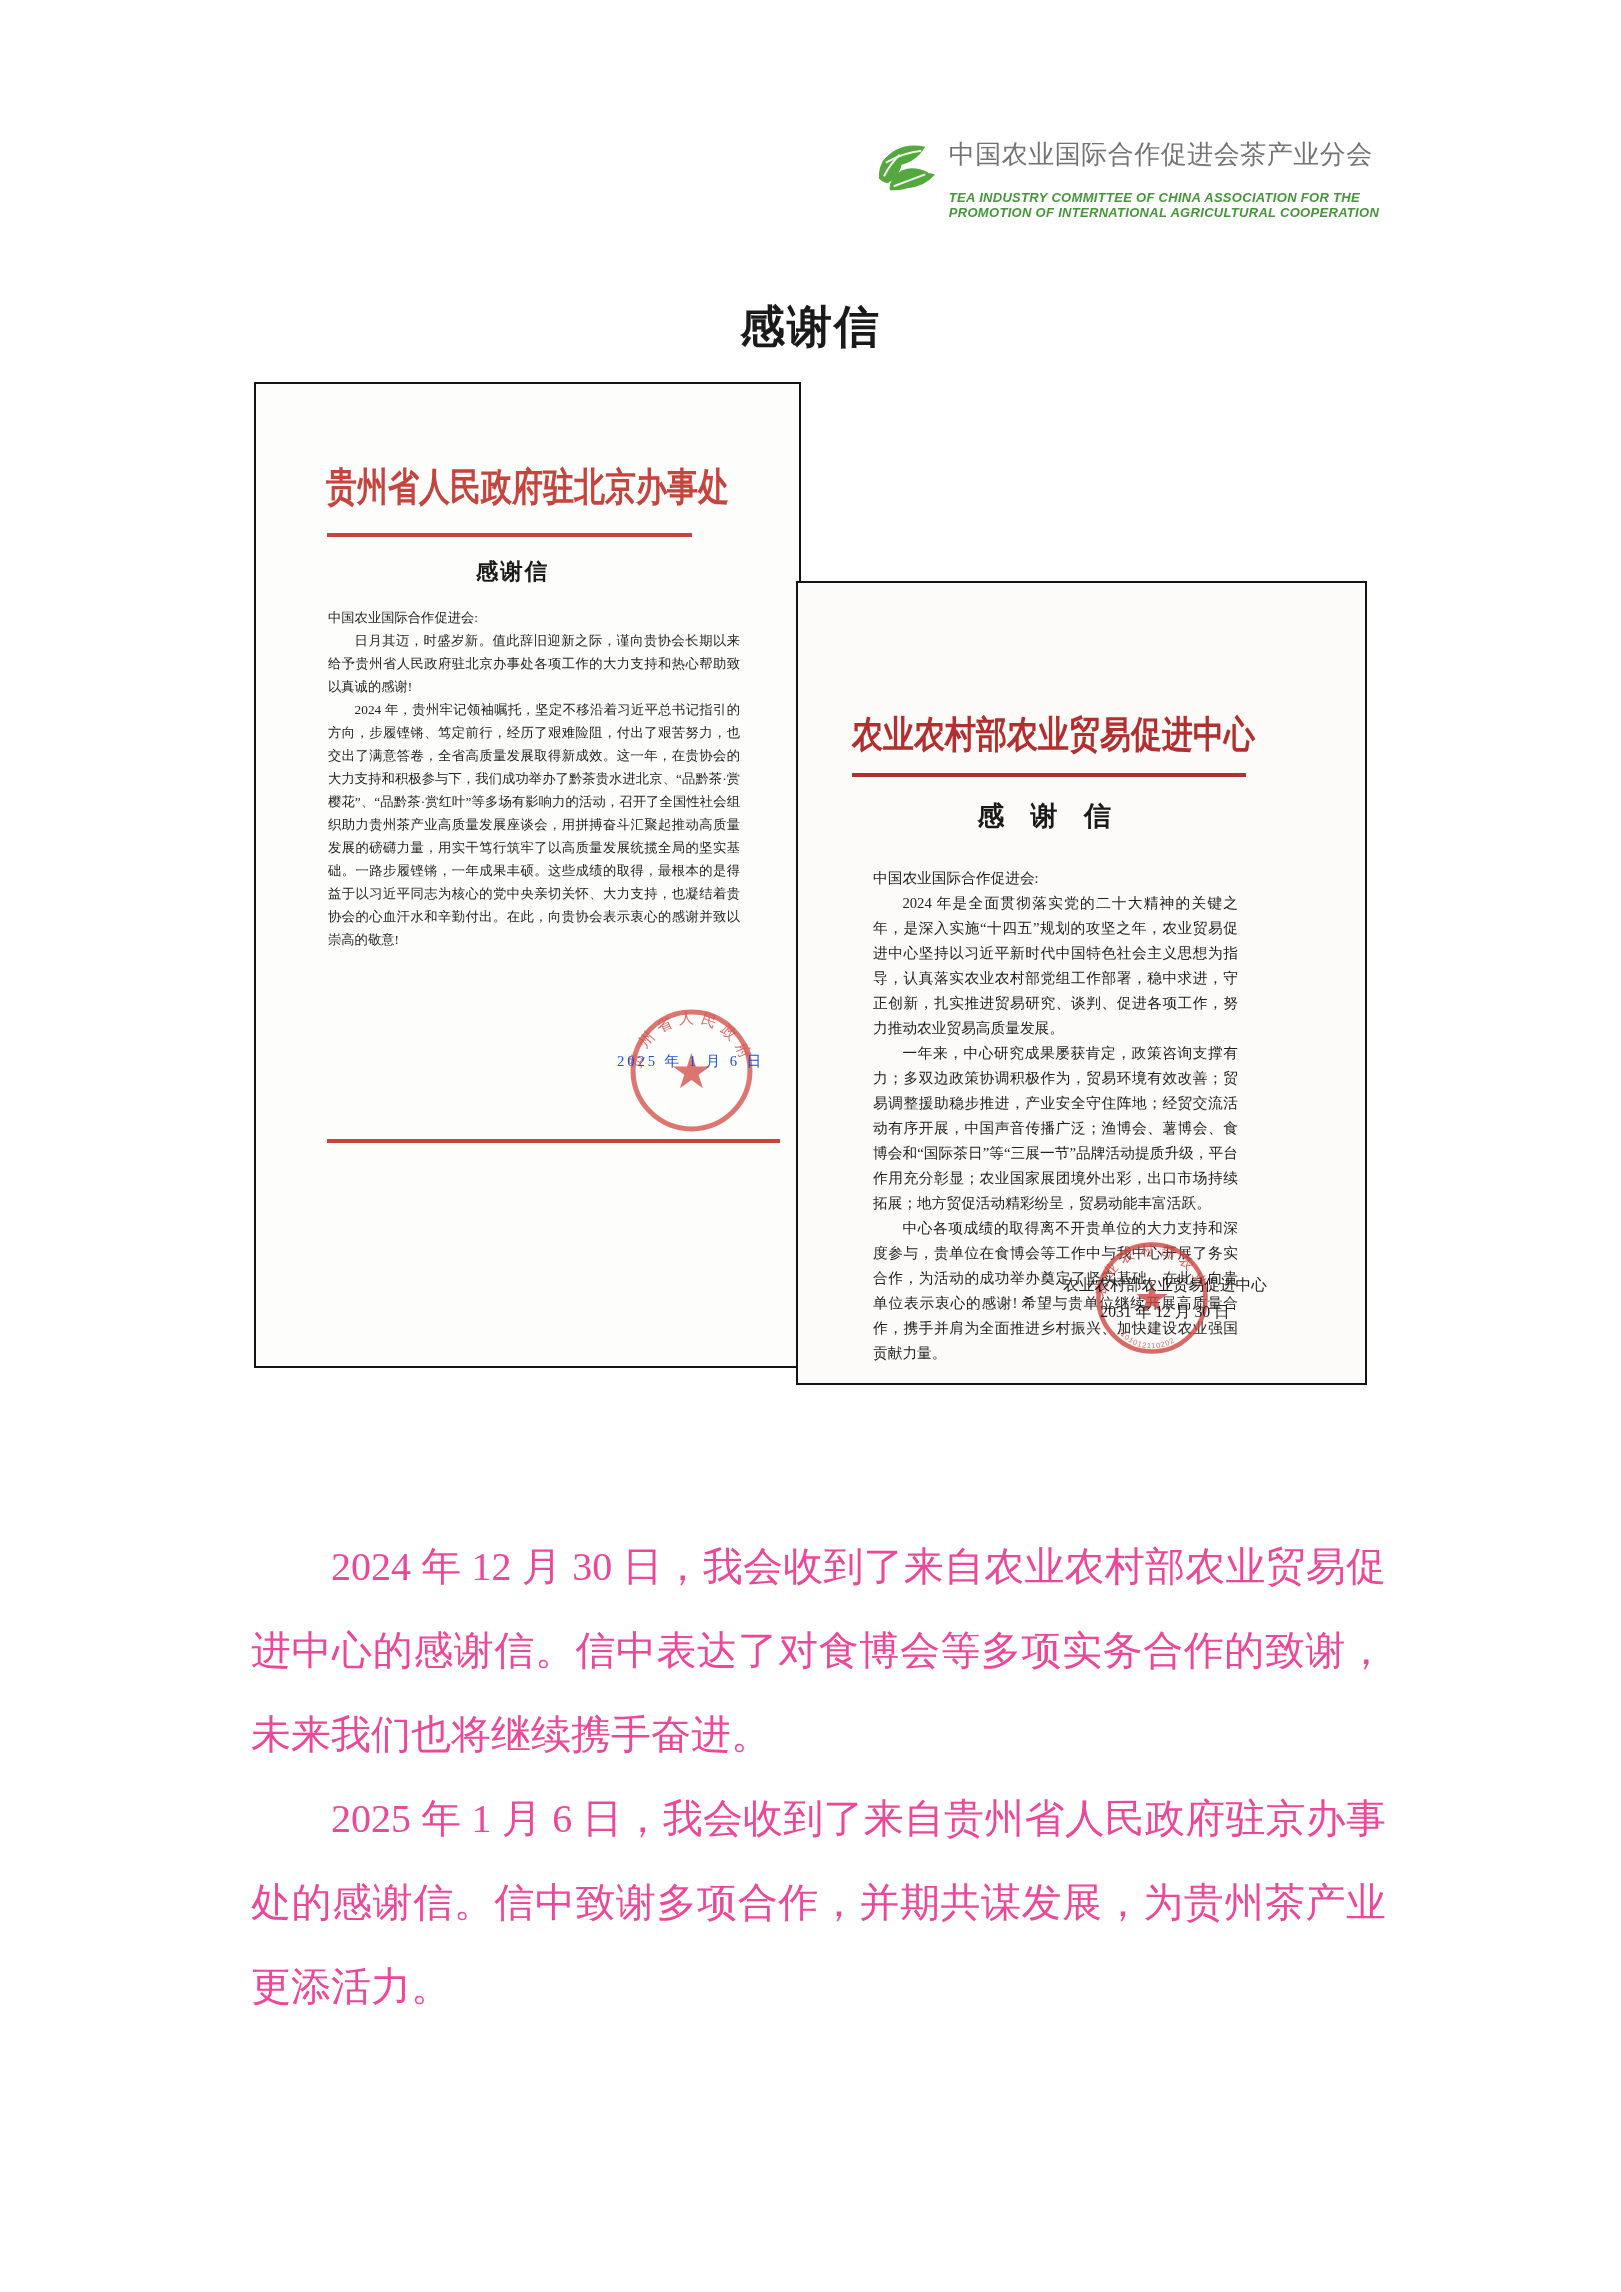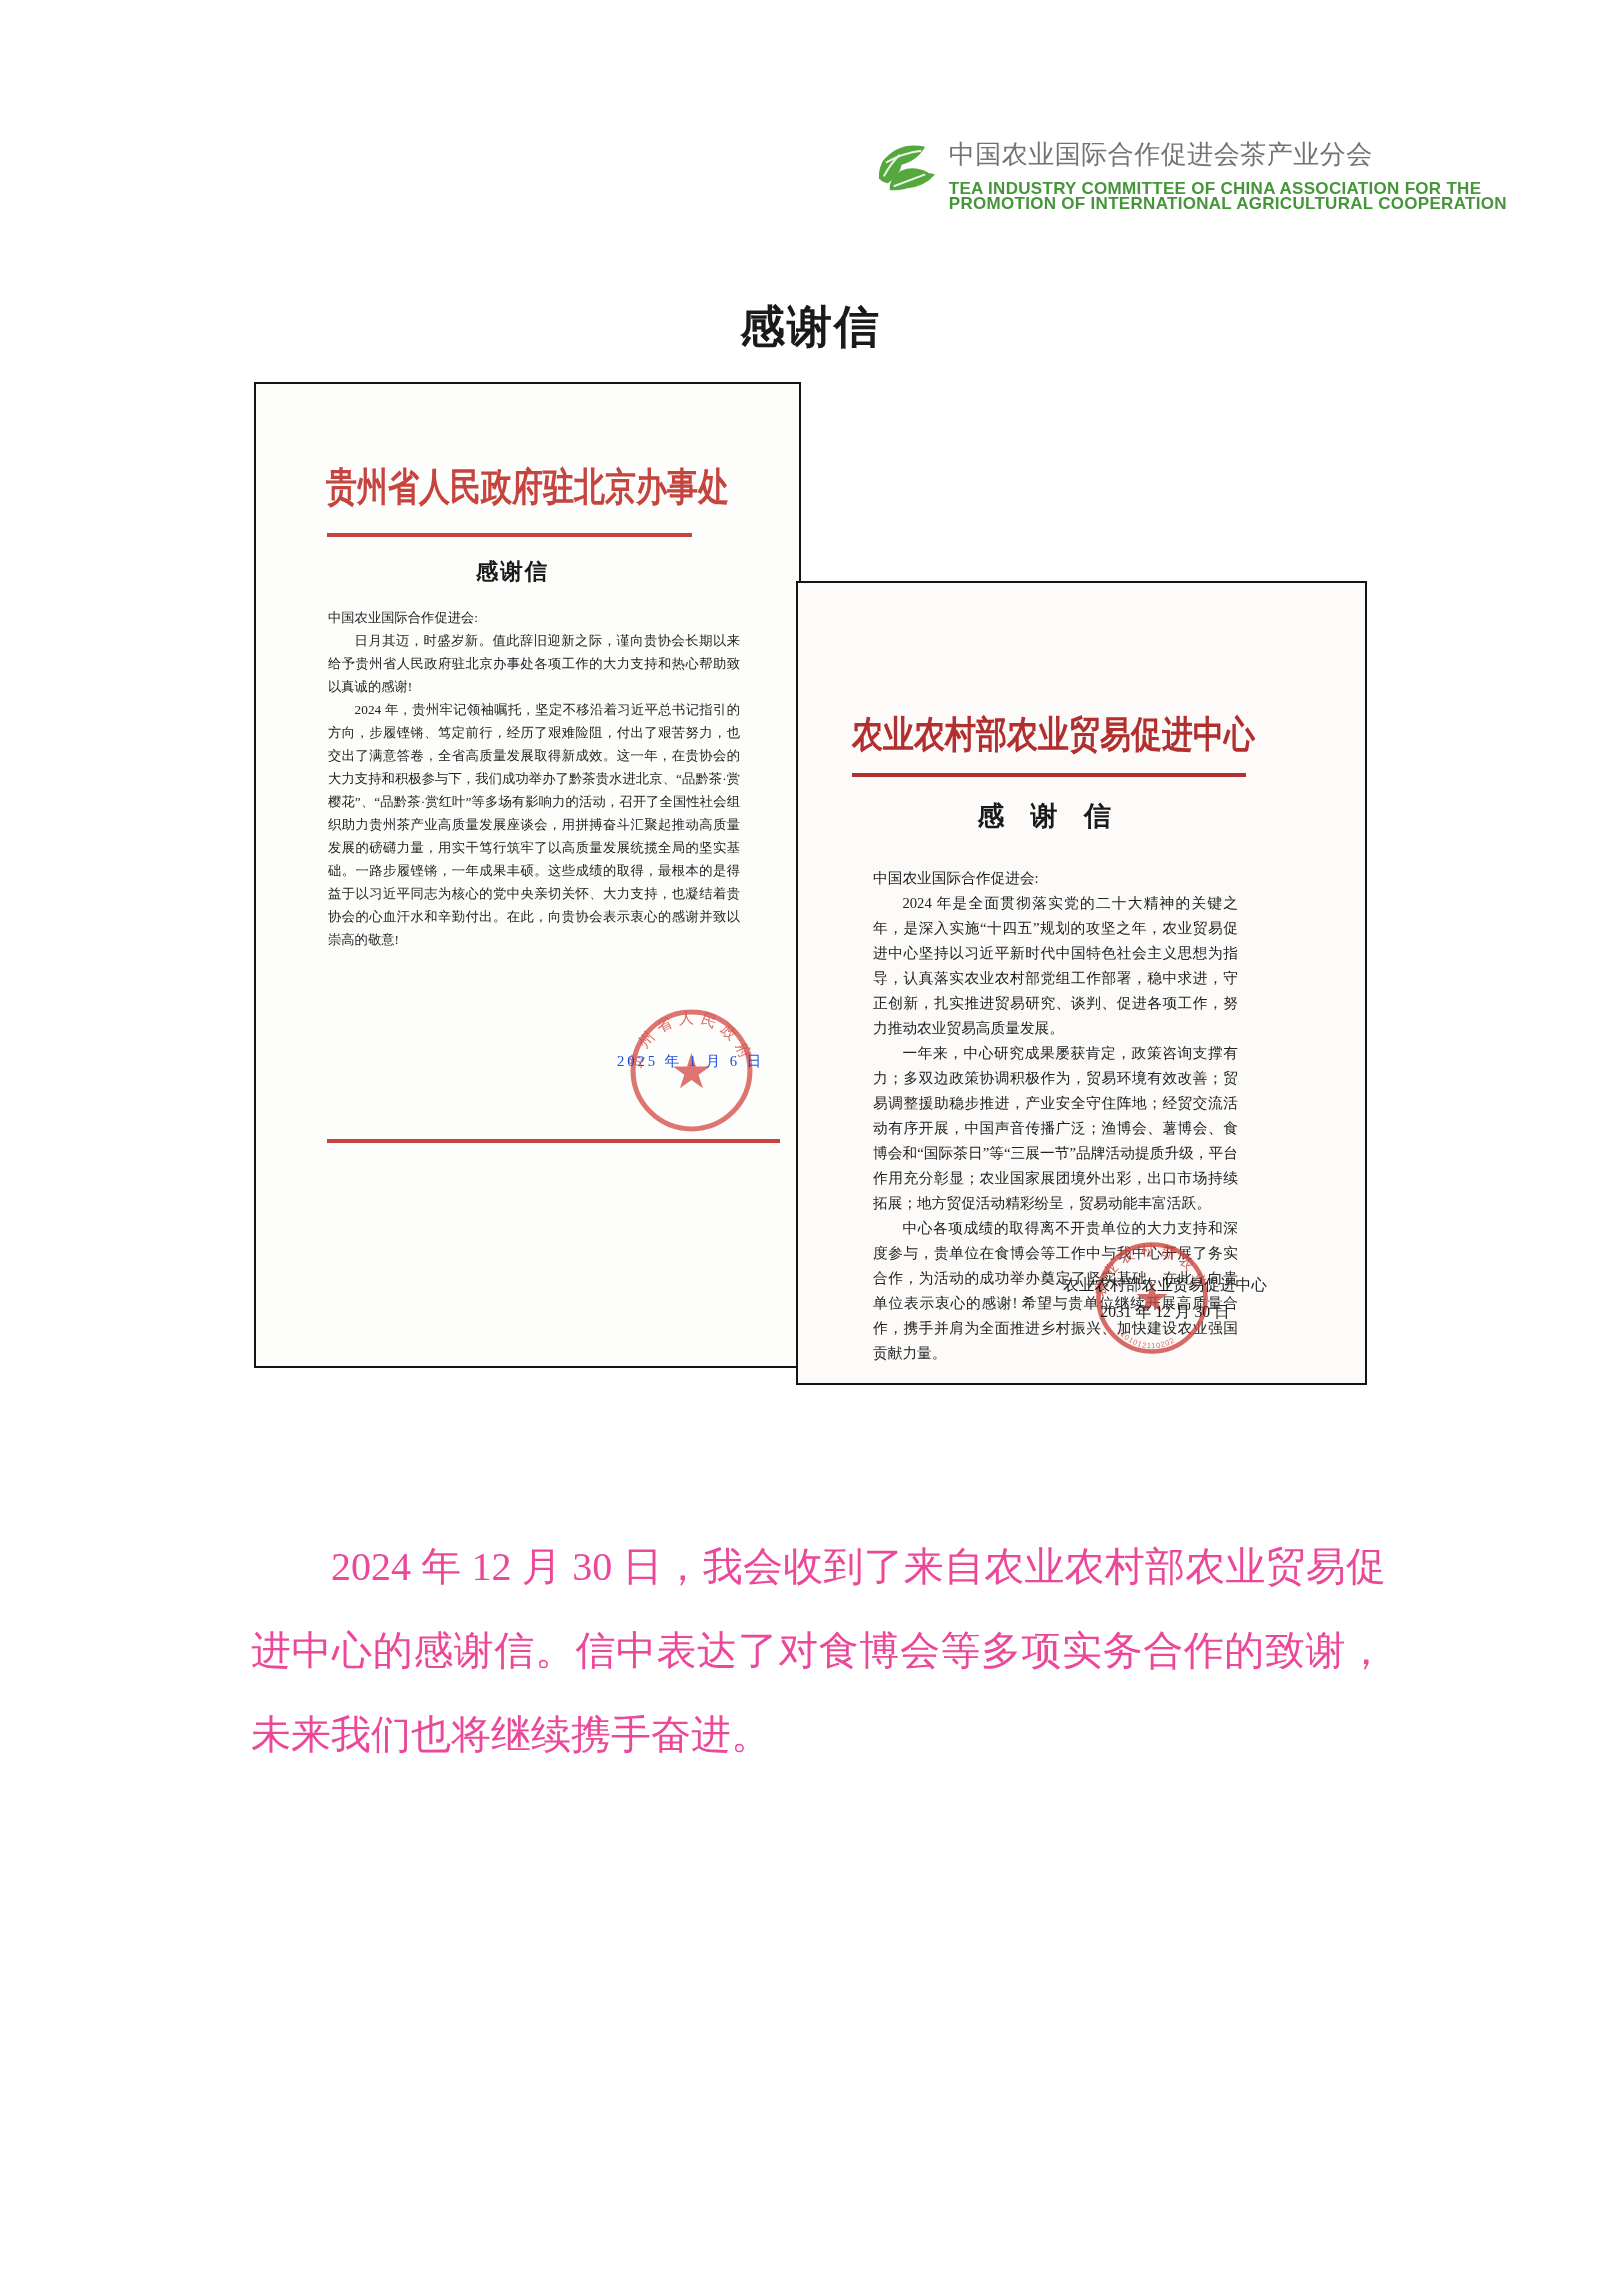--- a/index.html
+++ b/index.html
@@ -8,21 +8,21 @@
     font-family:"Liberation Serif","DejaVu Serif",serif;color:#1a1a1a;
     overflow:hidden;
   }
   
   .logo{position:absolute;left:874px;top:137px;display:flex;align-items:flex-start;}
   .logo-icon{width:65px;height:61px;flex:0 0 auto;margin-top:2px;}
   .logo-text{margin-left:9.8px;}
   .logo-zh{font-family:"Liberation Sans","DejaVu Sans",sans-serif;font-weight:normal;
     font-size:26px;letter-spacing:0.5px;color:#737373;white-space:nowrap;}
   .logo-en{font-family:"Liberation Sans","DejaVu Sans",sans-serif;font-weight:600;
-    font-size:17px;line-height:14.7px;letter-spacing:0.3px;color:#459539;margin-top:10px;white-space:nowrap;}
+    font-size:13px;line-height:14.7px;letter-spacing:0.3px;color:#459539;margin-top:19px;white-space:nowrap;font-style:italic;}
   
   .page-title{position:absolute;left:0;right:0;top:267px;text-align:center;
     font-size:45px;font-weight:bold;letter-spacing:2px;}
   
   .letter{position:absolute;box-sizing:border-box;border:2.9px solid #141414;}
   .letter-left{left:254px;top:382px;width:547px;height:986px;background:#fdfdfb;z-index:1;}
   .letter-right{left:796px;top:581px;width:571px;height:804px;background:#fcfbf9;z-index:2;}
   .letter *{position:absolute;}
   
   .l-lh{top:82px;left:0;width:100%;text-align:center;font-size:31px;font-weight:bold;
@@ -130,14 +130,15 @@
     </svg>
   </span>
   <div class="r-sig">
     <div>农业农村部农业贸易促进中心</div>
     <div>2031 年 12 月 30 日</div>
   </div>
 </article>
 
 <main class="summary">
   <p>2024 年 12 月 30 日，我会收到了来自农业农村部农业贸易促进中心的感谢信。信中表达了对食博会等多项实务合作的致谢，未来我们也将继续携手奋进。</p>
+  <p>2025 年 1 月 6 日，我会收到了来自贵州省人民政府驻京办事处的感谢信。信中致谢多项合作，并期共谋发展，为贵州茶产业更添活力。</p>
 </main>
 
 
 </body></html>

